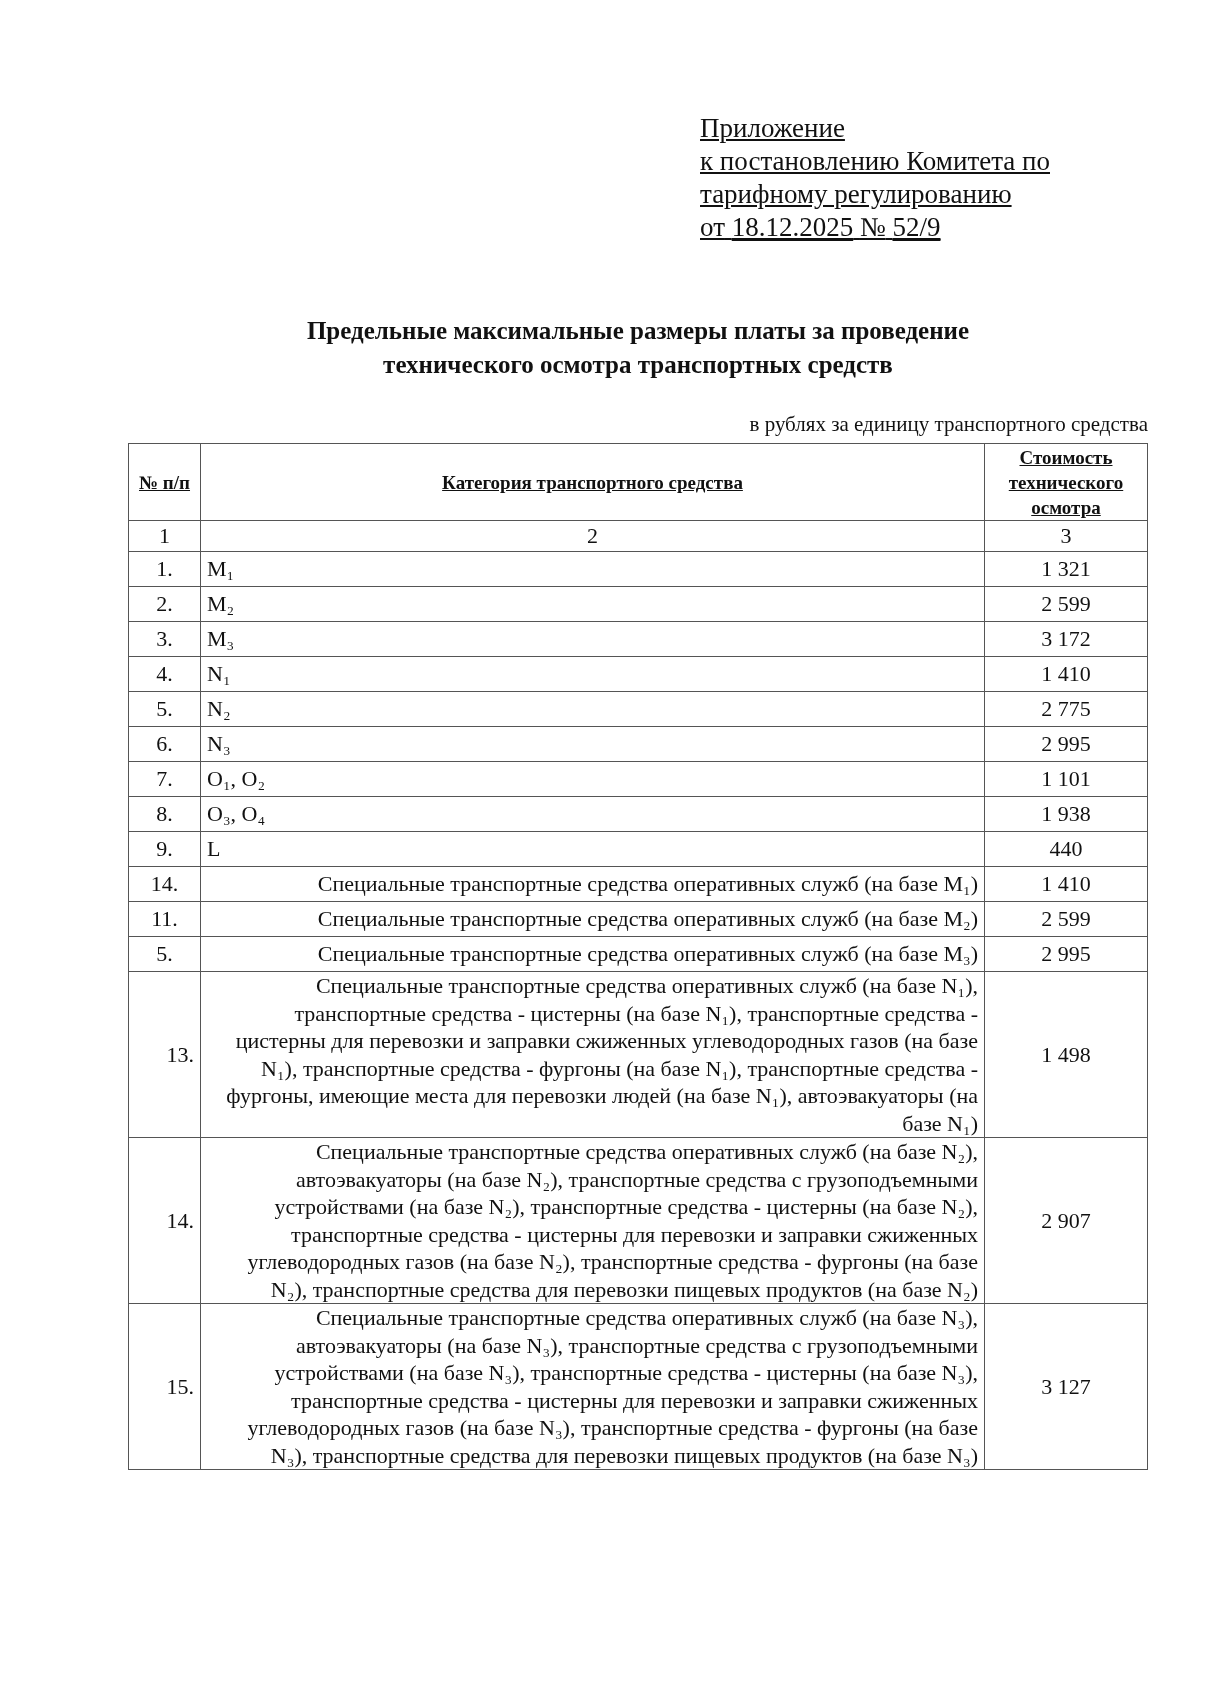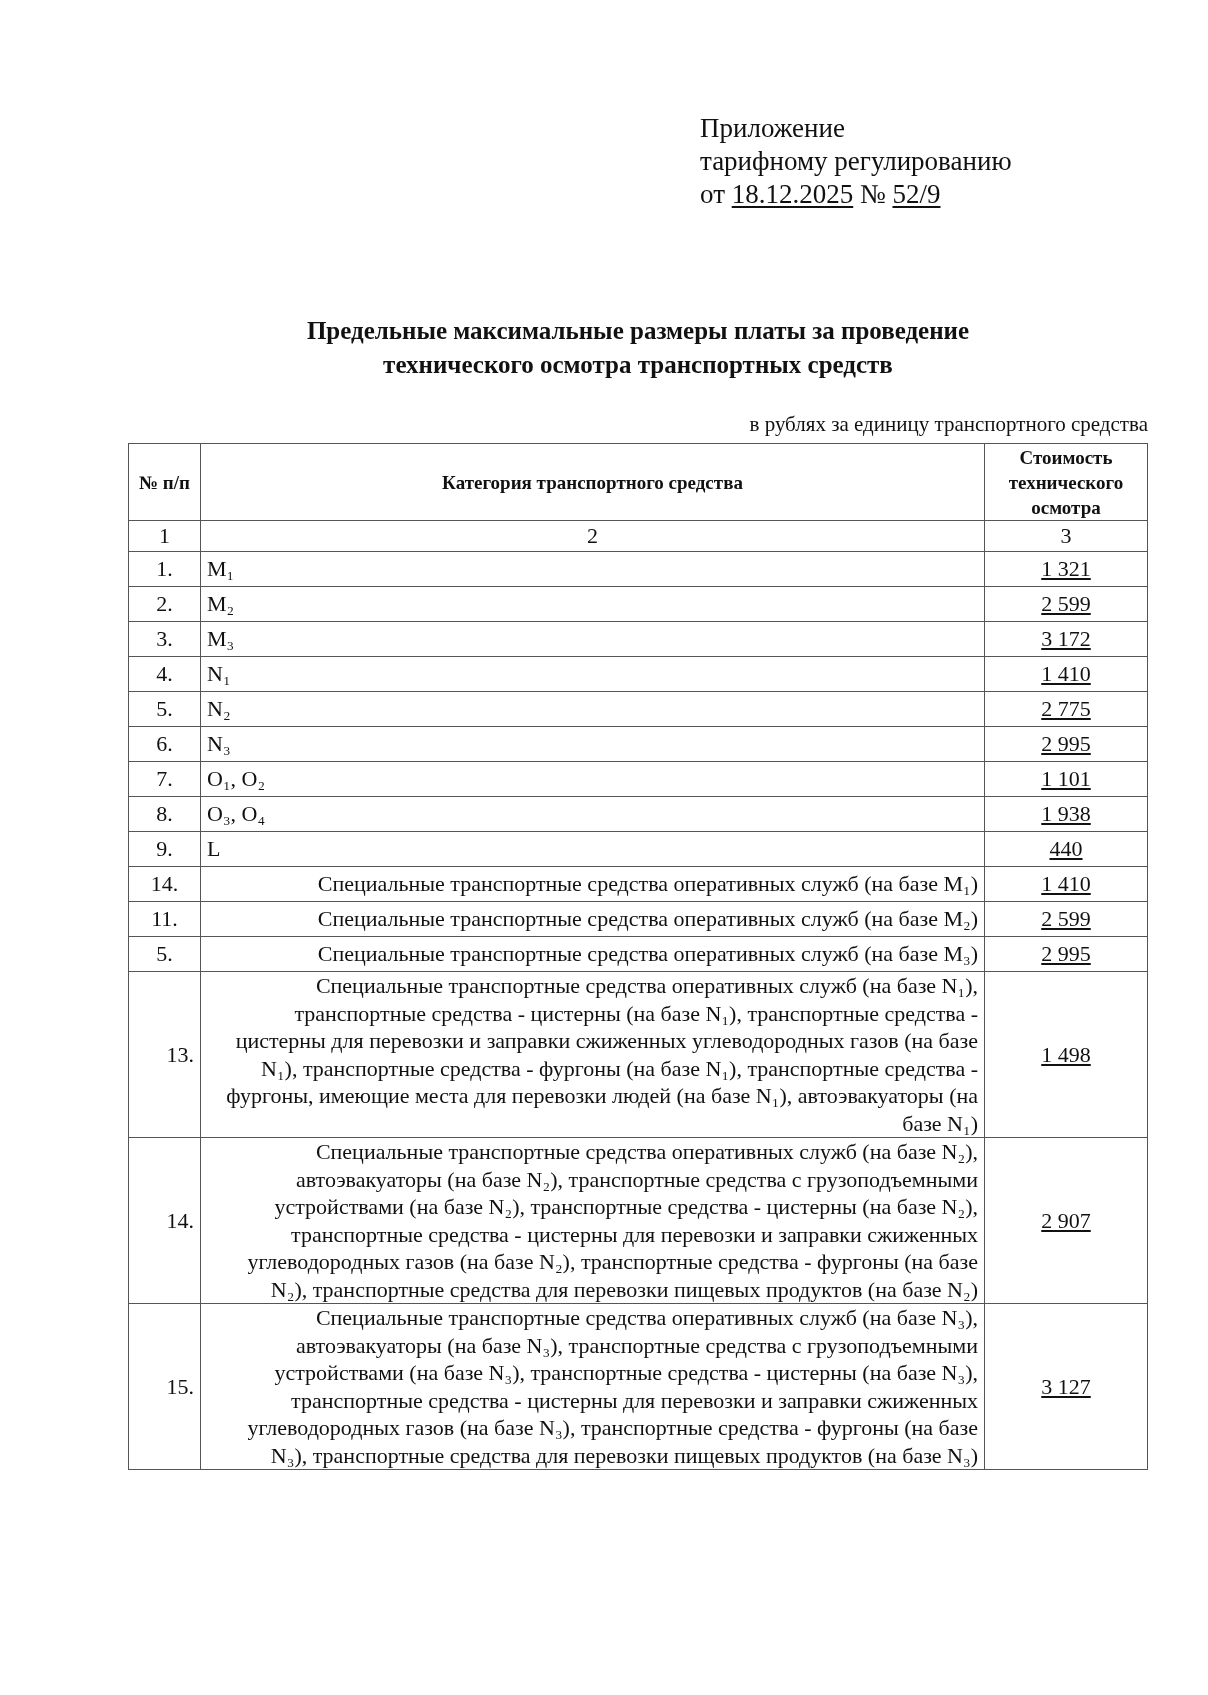--- a/index.html
+++ b/index.html
@@ -4,55 +4,56 @@
   <style>
     html, body { margin: 0; padding: 0; background: #ffffff; }
     body {
       width: 1208px; height: 1695px; position: relative; overflow: hidden;
       font-family: "Liberation Serif", "DejaVu Serif", serif; color: #111;
     }
     .appendix {
       position: absolute; left: 700px; top: 112px;
       font-size: 27px; line-height: 33px;
     }
-    .appendix div { white-space: nowrap; }
+    .appendix div { white-space: nowrap; text-decoration: underline; }
     .appendix .u { text-decoration: underline; text-underline-offset: 3px; }
     .title {
       position: absolute; left: 128px; width: 1020px; top: 314px;
       text-align: center; font-weight: bold; font-size: 25px; line-height: 34px;
     }
     .caption {
       position: absolute; right: 60px; top: 412px;
       font-size: 21px; line-height: 24px; white-space: nowrap; margin-left: 30px;
     }
     table.main {
       position: absolute; left: 128px; top: 443px; width: 1020px;
       border-collapse: collapse; table-layout: fixed;
       font-size: 22px;
     }
     table.main td, table.main th {
       border: 1.5px solid #555; padding: 0 6px; vertical-align: middle;
     }
     table.main th { font-weight: bold; font-size: 19px; line-height: 25px; }
     col.c1 { width: 72px; } col.c3 { width: 163px; }
-    tr.hdr th { height: 76px; }
+    tr.hdr th { height: 76px; text-decoration: underline; }
     tr.idx td { height: 30px; text-align: center; line-height: 28px; }
     tr.short td { height: 34px; line-height: 30px; }
     td.num { text-align: center; }
     td.cat-c { }
     td.cat-l { text-align: right; padding-left: 10px; }
-    td.val { text-align: center; text-decoration: underline; }
+    td.val { text-align: center; }
     td.long { line-height: 27.5px; padding-top: 2px; padding-bottom: 2px; }
     td.num-top { vertical-align: top; text-align: right; padding-top: 2px; line-height: 27.5px; }
   </style>
 </head>
 <body>
 
 <div class="appendix">
   <div>Приложение</div>
+  <div>к постановлению Комитета по</div>
   <div>тарифному регулированию</div>
   <div>
     <span>от</span>
     <span class="u">18.12.2025</span>
     <span>№</span>
     <span class="u">52/9</span>
   </div>
 </div>
 
 <div class="title">

